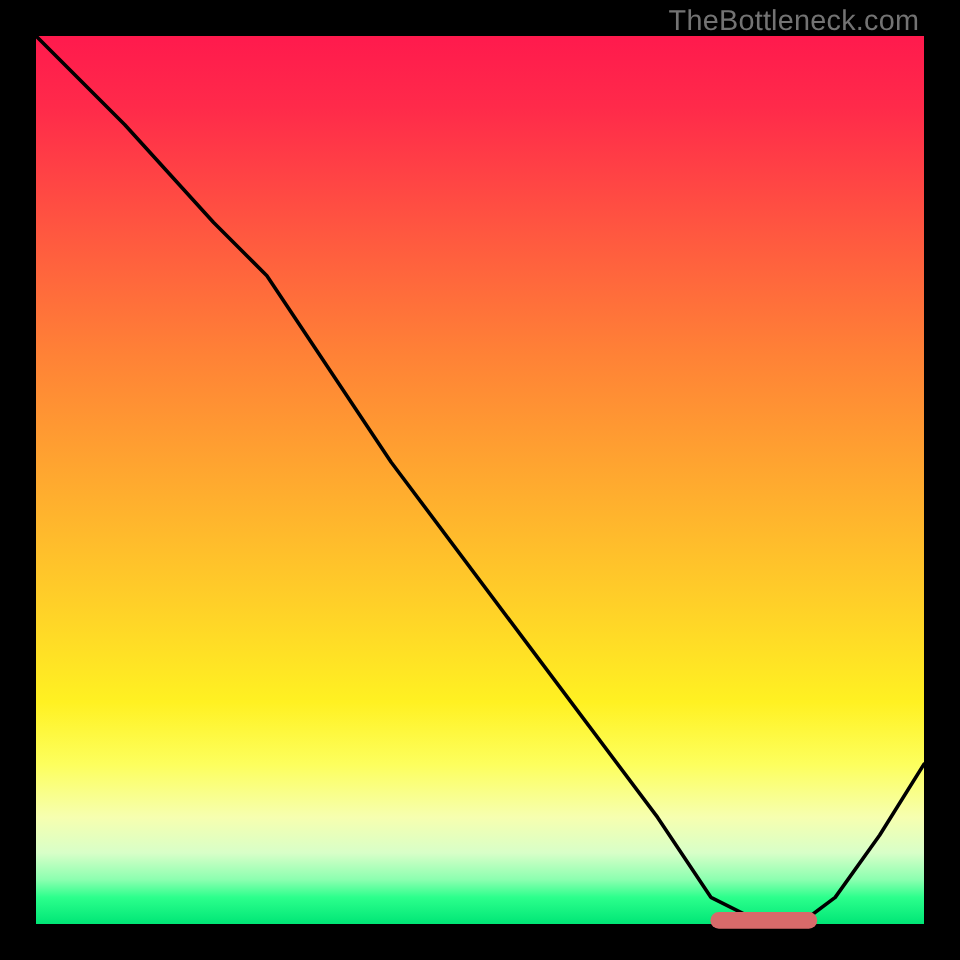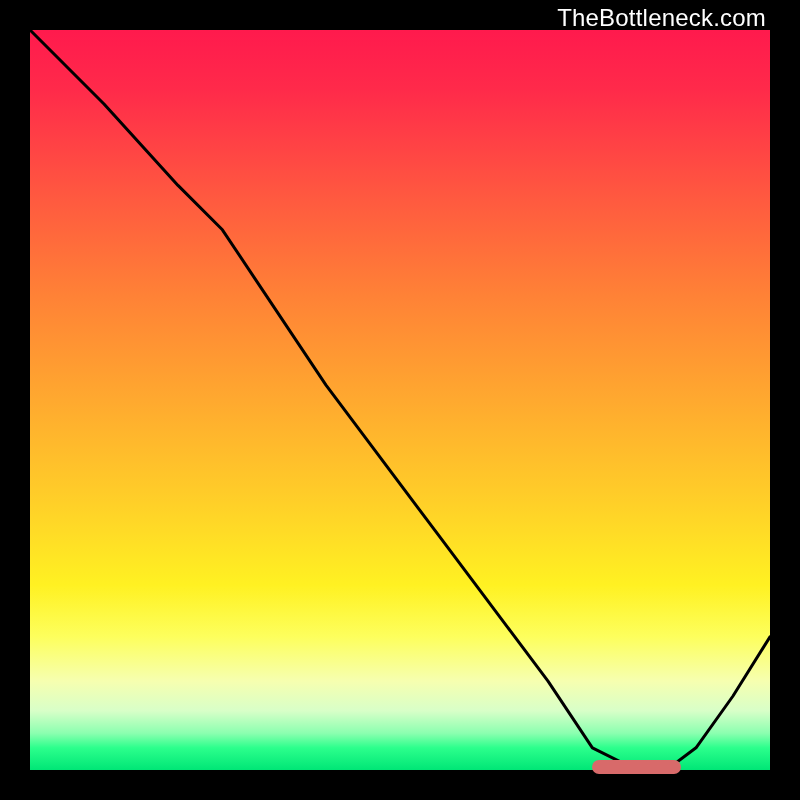--- a/index.html
+++ b/index.html
@@ -38,21 +38,21 @@
       #d8ffc8 92%,
       #8cffb0 95%,
       #2cff8c 97%,
       #00e676 100%
     );
   }
   .watermark {
     position: absolute;
     top: 4px;
     right: 34px;
-    color: #ffffff;
+    color: #737373;
     font-size: 24px;
     font-weight: 400;
     letter-spacing: 0.2px;
     z-index: 5;
   }
   svg.curve {
     position: absolute;
     left: 0;
     top: 0;
     width: 740px;

